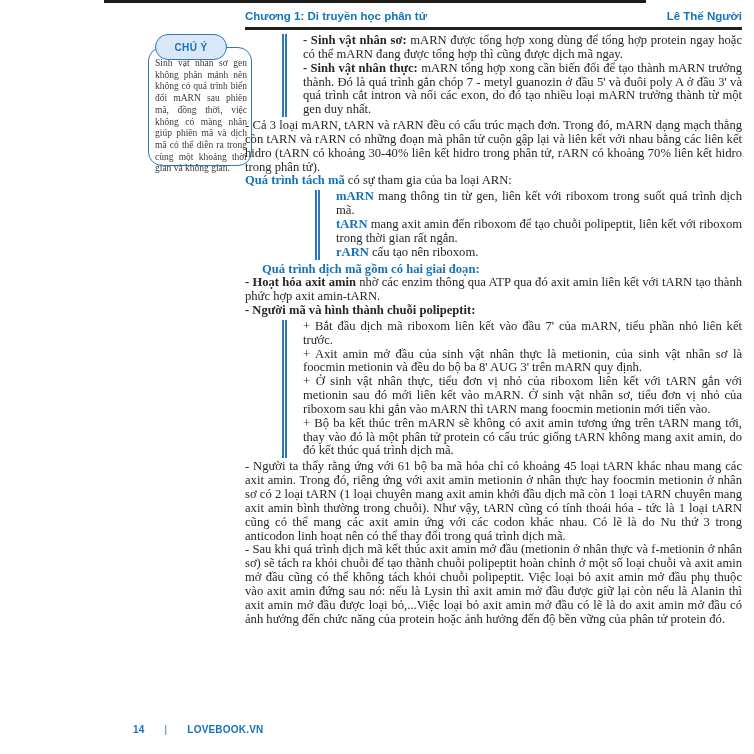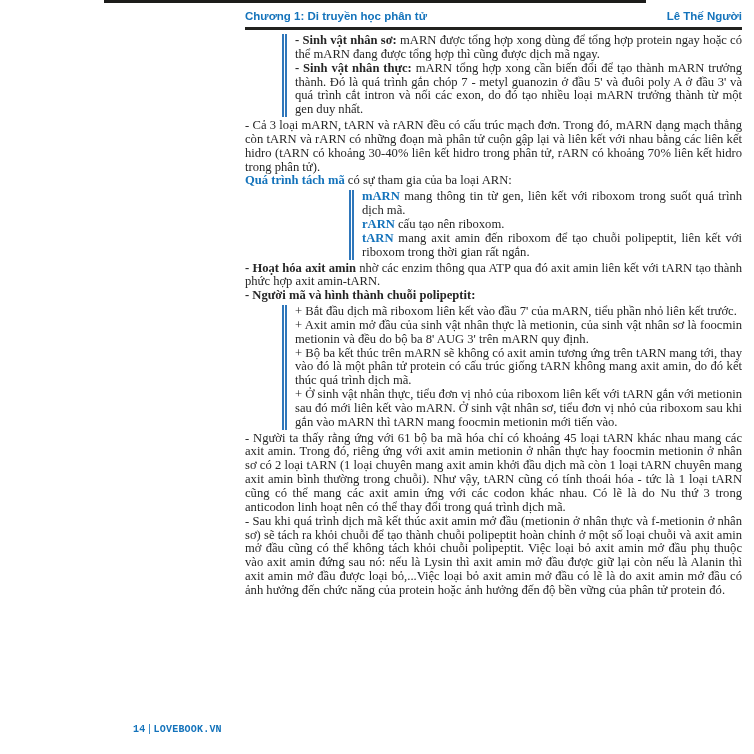--- a/index.html
+++ b/index.html
@@ -73,82 +73,87 @@
     width: 497px;
     font-size: 12.6px;
     line-height: 13.85px;
     text-align: justify;
     color: #262626;
   }
   .main p { margin: 0; }
   .quote {
     margin: 2px 0 2px 37px;
     border-left: 5px double #2f77bb;
-    padding-left: 8px;
+    padding-left: 16px;
   }
-  .quote.deep { margin-left: 104px; }
+  .quote.deep { margin-left: 70px; }
   .bold { font-weight: bold; }
   .blue { color: #1473bb; font-weight: bold; }
   .h-giaidoan { margin-top: 3px !important; text-indent: 17px; }
   .footer {
     position: absolute;
     left: 133px; top: 724px;
-    font-family: Liberation Mono, monospace;
+    font-family: Liberation Sans, sans-serif;
     font-weight: bold;
     font-size: 10px;
     color: #1473bb;
     display: flex;
     align-items: baseline;
-    gap: 1px;
+    gap: 20px;
     letter-spacing: 0.2px;
   }
   .footer .sep { font-weight: normal; }
 </style>
 </head>
 <body>
 
 <div class="page">
 
   <div class="top-artifact"></div>
 
   <div class="header">
     <span>Chương 1: Di truyền học phân tử</span>
     <span>Lê Thế Người</span>
   </div>
   <div class="header-rule"></div>
 
+  <aside class="note-box">
+    <div class="note-pill">CHÚ Ý</div>
+    <div class="note-body">Sinh vật nhân sơ gen không phân mảnh nên không có quá trình biến đổi mARN sau phiên mã, đồng thời, việc không có màng nhân giúp phiên mã và dịch mã có thể diễn ra trong cùng một khoảng thời gian và không gian.</div>
+  </aside>
 
   <main class="main">
 
     <div class="quote">
       <p><b class="bold">- Sinh vật nhân sơ:</b><span> mARN được tổng hợp xong dùng để tổng hợp protein ngay hoặc có thể mARN đang được tổng hợp thì cũng được dịch mã ngay.</span></p>
       <p><b class="bold">- Sinh vật nhân thực:</b><span> mARN tổng hợp xong cần biến đổi để tạo thành mARN trưởng thành. Đó là quá trình gắn chóp 7 - metyl guanozin ở đầu 5' và đuôi poly A ở đầu 3' và quá trình cắt intron và nối các exon, do đó tạo nhiều loại mARN trưởng thành từ một gen duy nhất.</span></p>
     </div>
 
     <p>- Cả 3 loại mARN, tARN và rARN đều có cấu trúc mạch đơn. Trong đó, mARN dạng mạch thẳng còn tARN và rARN có những đoạn mà phân tử cuộn gập lại và liên kết với nhau bằng các liên kết hidro (tARN có khoảng 30-40% liên kết hidro trong phân tử, rARN có khoảng 70% liên kết hidro trong phân tử).</p>
 
 
     <p><b class="blue">Quá trình tách mã</b><span> có sự tham gia của ba loại ARN:</span></p>
 
     <div class="quote deep">
       <p><b class="blue">mARN</b><span> mang thông tin từ gen, liên kết với riboxom trong suốt quá trình dịch mã.</span></p>
+      <p><b class="blue">tARN</b><span> mang axit amin đến riboxom để tạo chuỗi polipeptit, liên kết với riboxom trong thời gian rất ngắn.</span></p>
       <p><b class="blue">rARN</b><span> cấu tạo nên riboxom.</span></p>
-      <p><b class="blue">tARN</b><span> mang axit amin đến riboxom để tạo chuỗi polipeptit, liên kết với riboxom trong thời gian rất ngắn.</span></p>
     </div>
 
+    <p class="h-giaidoan blue">Quá trình dịch mã gồm có hai giai đoạn:</p>
 
     <p><b class="bold">- Hoạt hóa axit amin</b><span> nhờ các enzim thông qua ATP qua đó axit amin liên kết với tARN tạo thành phức hợp axit amin-tARN.</span></p>
 
     <p class="bold">- Người mã và hình thành chuỗi polipeptit:</p>
 
     <div class="quote">
       <p>+ Bắt đầu dịch mã riboxom liên kết vào đầu 7' của mARN, tiểu phần nhỏ liên kết trước.</p>
       <p>+ Axit amin mở đầu của sinh vật nhân thực là metionin, của sinh vật nhân sơ là foocmin metionin và đều do bộ ba 8' AUG 3' trên mARN quy định.</p>
+      <p>+ Ở sinh vật nhân thực, tiểu đơn vị nhỏ của riboxom liên kết với tARN gắn với metionin sau đó mới liên kết vào mARN. Ở sinh vật nhân sơ, tiểu đơn vị nhỏ của riboxom sau khi gắn vào mARN thì tARN mang foocmin metionin mới tiến vào.</p>
       <p>+ Bộ ba kết thúc trên mARN sẽ không có axit amin tương ứng trên tARN mang tới, thay vào đó là một phân tử protein có cấu trúc giống tARN không mang axit amin, do đó kết thúc quá trình dịch mã.</p>
-      <p>+ Ở sinh vật nhân thực, tiểu đơn vị nhỏ của riboxom liên kết với tARN gắn với metionin sau đó mới liên kết vào mARN. Ở sinh vật nhân sơ, tiểu đơn vị nhỏ của riboxom sau khi gắn vào mARN thì tARN mang foocmin metionin mới tiến vào.</p>
     </div>
 
     <p>- Người ta thấy rằng ứng với 61 bộ ba mã hóa chỉ có khoảng 45 loại tARN khác nhau mang các axit amin. Trong đó, riêng ứng với axit amin metionin ở nhân thực hay foocmin metionin ở nhân sơ có 2 loại tARN (1 loại chuyên mang axit amin khởi đầu dịch mã còn 1 loại tARN chuyên mang axit amin bình thường trong chuỗi). Như vậy, tARN cũng có tính thoái hóa - tức là 1 loại tARN cũng có thể mang các axit amin ứng với các codon khác nhau. Có lẽ là do Nu thứ 3 trong anticodon linh hoạt nên có thể thay đổi trong quá trình dịch mã.</p>
 
     <p>- Sau khi quá trình dịch mã kết thúc axit amin mở đầu (metionin ở nhân thực và f-metionin ở nhân sơ) sẽ tách ra khỏi chuỗi để tạo thành chuỗi polipeptit hoàn chỉnh ở một số loại chuỗi và axit amin mở đầu cũng có thể không tách khỏi chuỗi polipeptit. Việc loại bỏ axit amin mở đầu phụ thuộc vào axit amin đứng sau nó: nếu là Lysin thì axit amin mở đầu được giữ lại còn nếu là Alanin thì axit amin mở đầu được loại bỏ,...Việc loại bỏ axit amin mở đầu có lẽ là do axit amin mở đầu có ảnh hưởng đến chức năng của protein hoặc ảnh hưởng đến độ bền vững của phân tử protein đó.</p>
 
   </main>
 
   <footer class="footer">
     <span>14</span>

